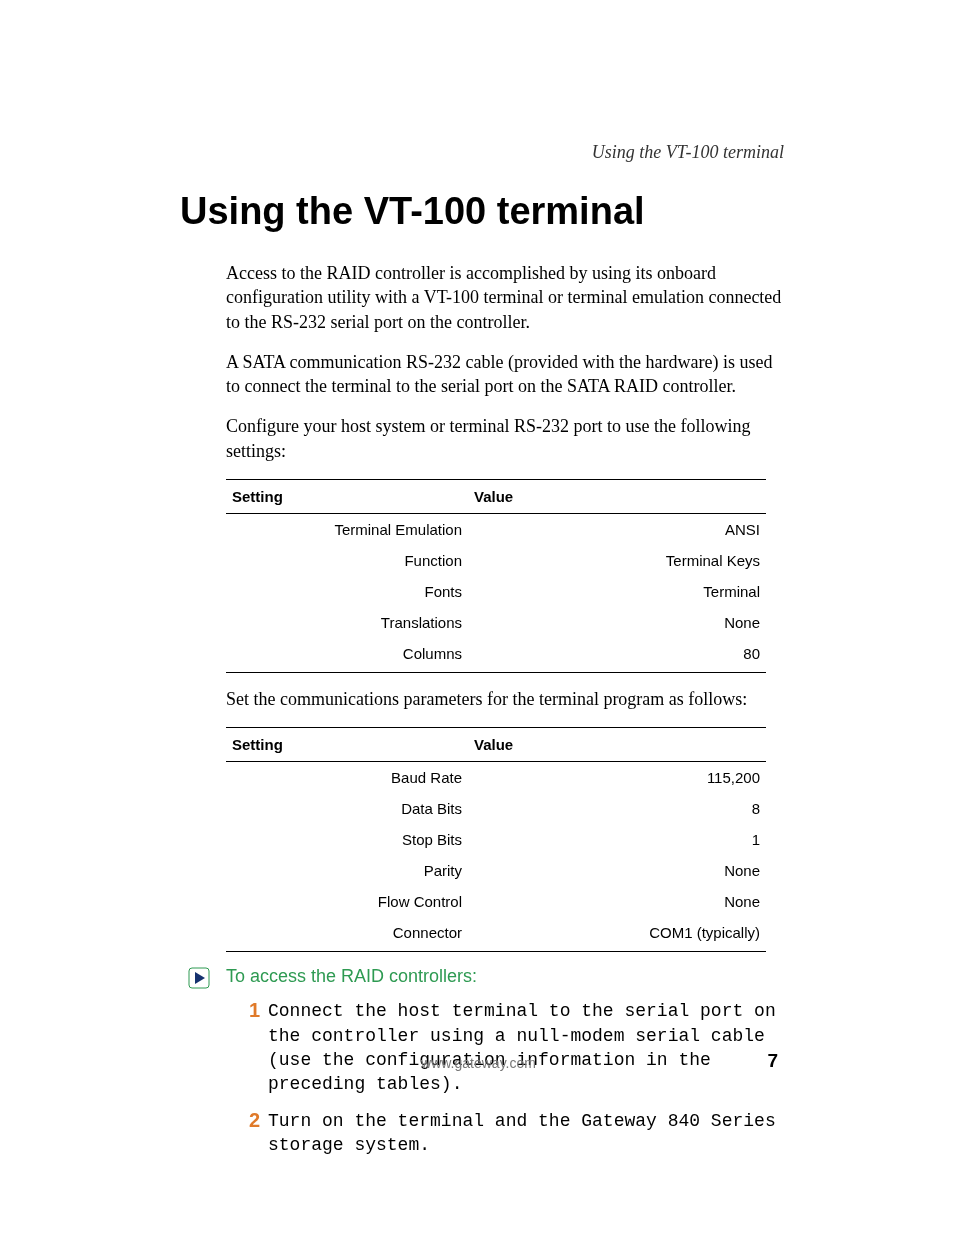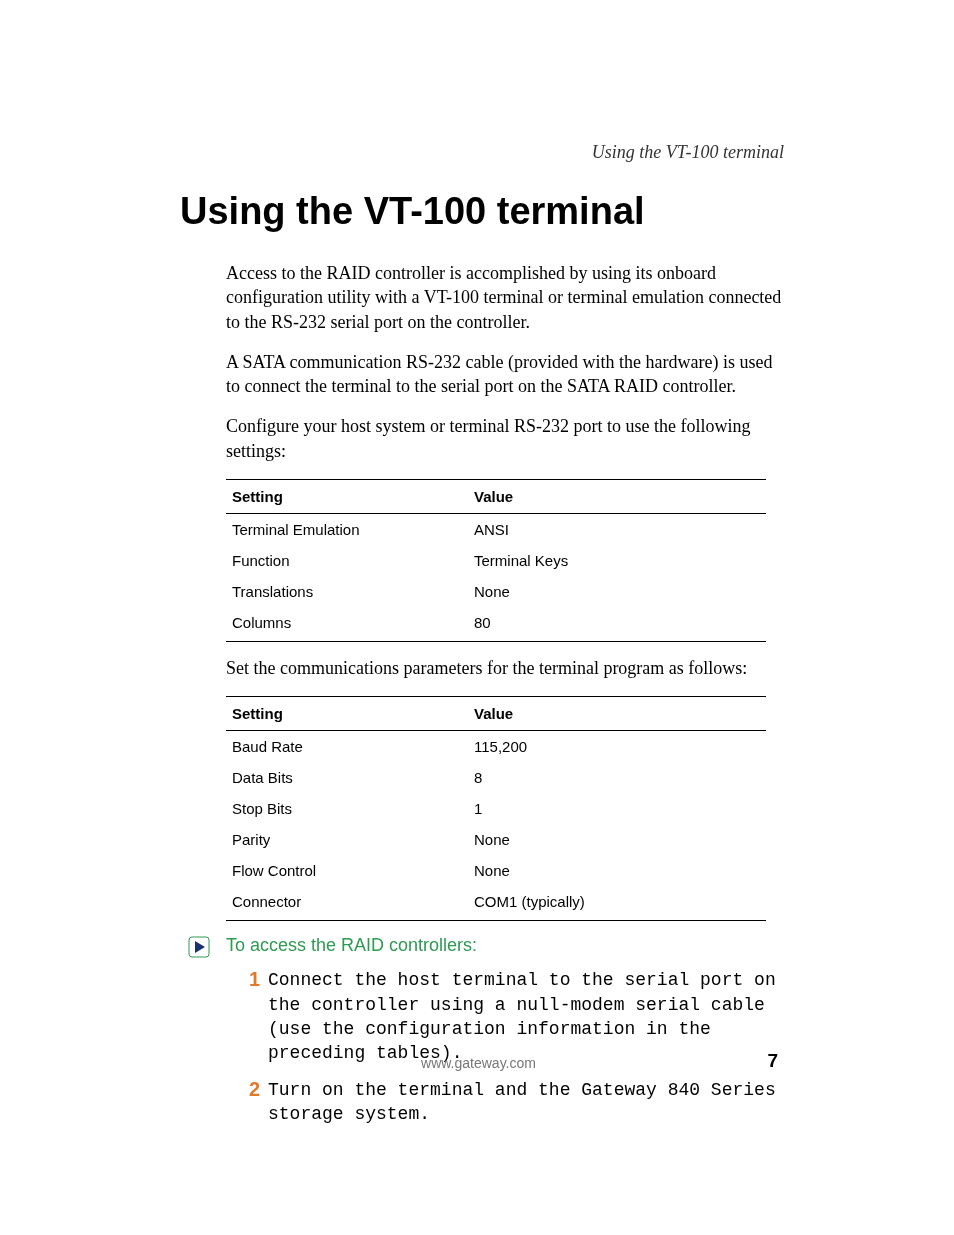--- a/index.html
+++ b/index.html
@@ -57,20 +57,21 @@
     font-weight: 700;
     border-top: 1px solid #000;
     border-bottom: 1px solid #000;
     padding: 8px 6px;
     font-family: Arial, Helvetica, sans-serif;
   }
   table.settings thead th:first-child { width: 230px; }
   table.settings tbody td {
     padding: 7px 6px;
     font-size: 15px;
+    text-align: right;
   }
   table.settings tbody tr:last-child td {
     border-bottom: 1px solid #000;
     padding-bottom: 10px;
   }
   .proc-row {
     display: flex;
     align-items: flex-start;
     margin-top: 14px;
   }
@@ -159,20 +160,24 @@
         </tr>
       </thead>
       <tbody>
         <tr>
           <td>Terminal Emulation</td>
           <td>ANSI</td>
         </tr>
         <tr>
           <td>Function</td>
           <td>Terminal Keys</td>
+        </tr>
+        <tr>
+          <td>Fonts</td>
+          <td>Terminal</td>
         </tr>
         <tr>
           <td>Translations</td>
           <td>None</td>
         </tr>
         <tr>
           <td>Columns</td>
           <td>80</td>
         </tr>
       </tbody>

